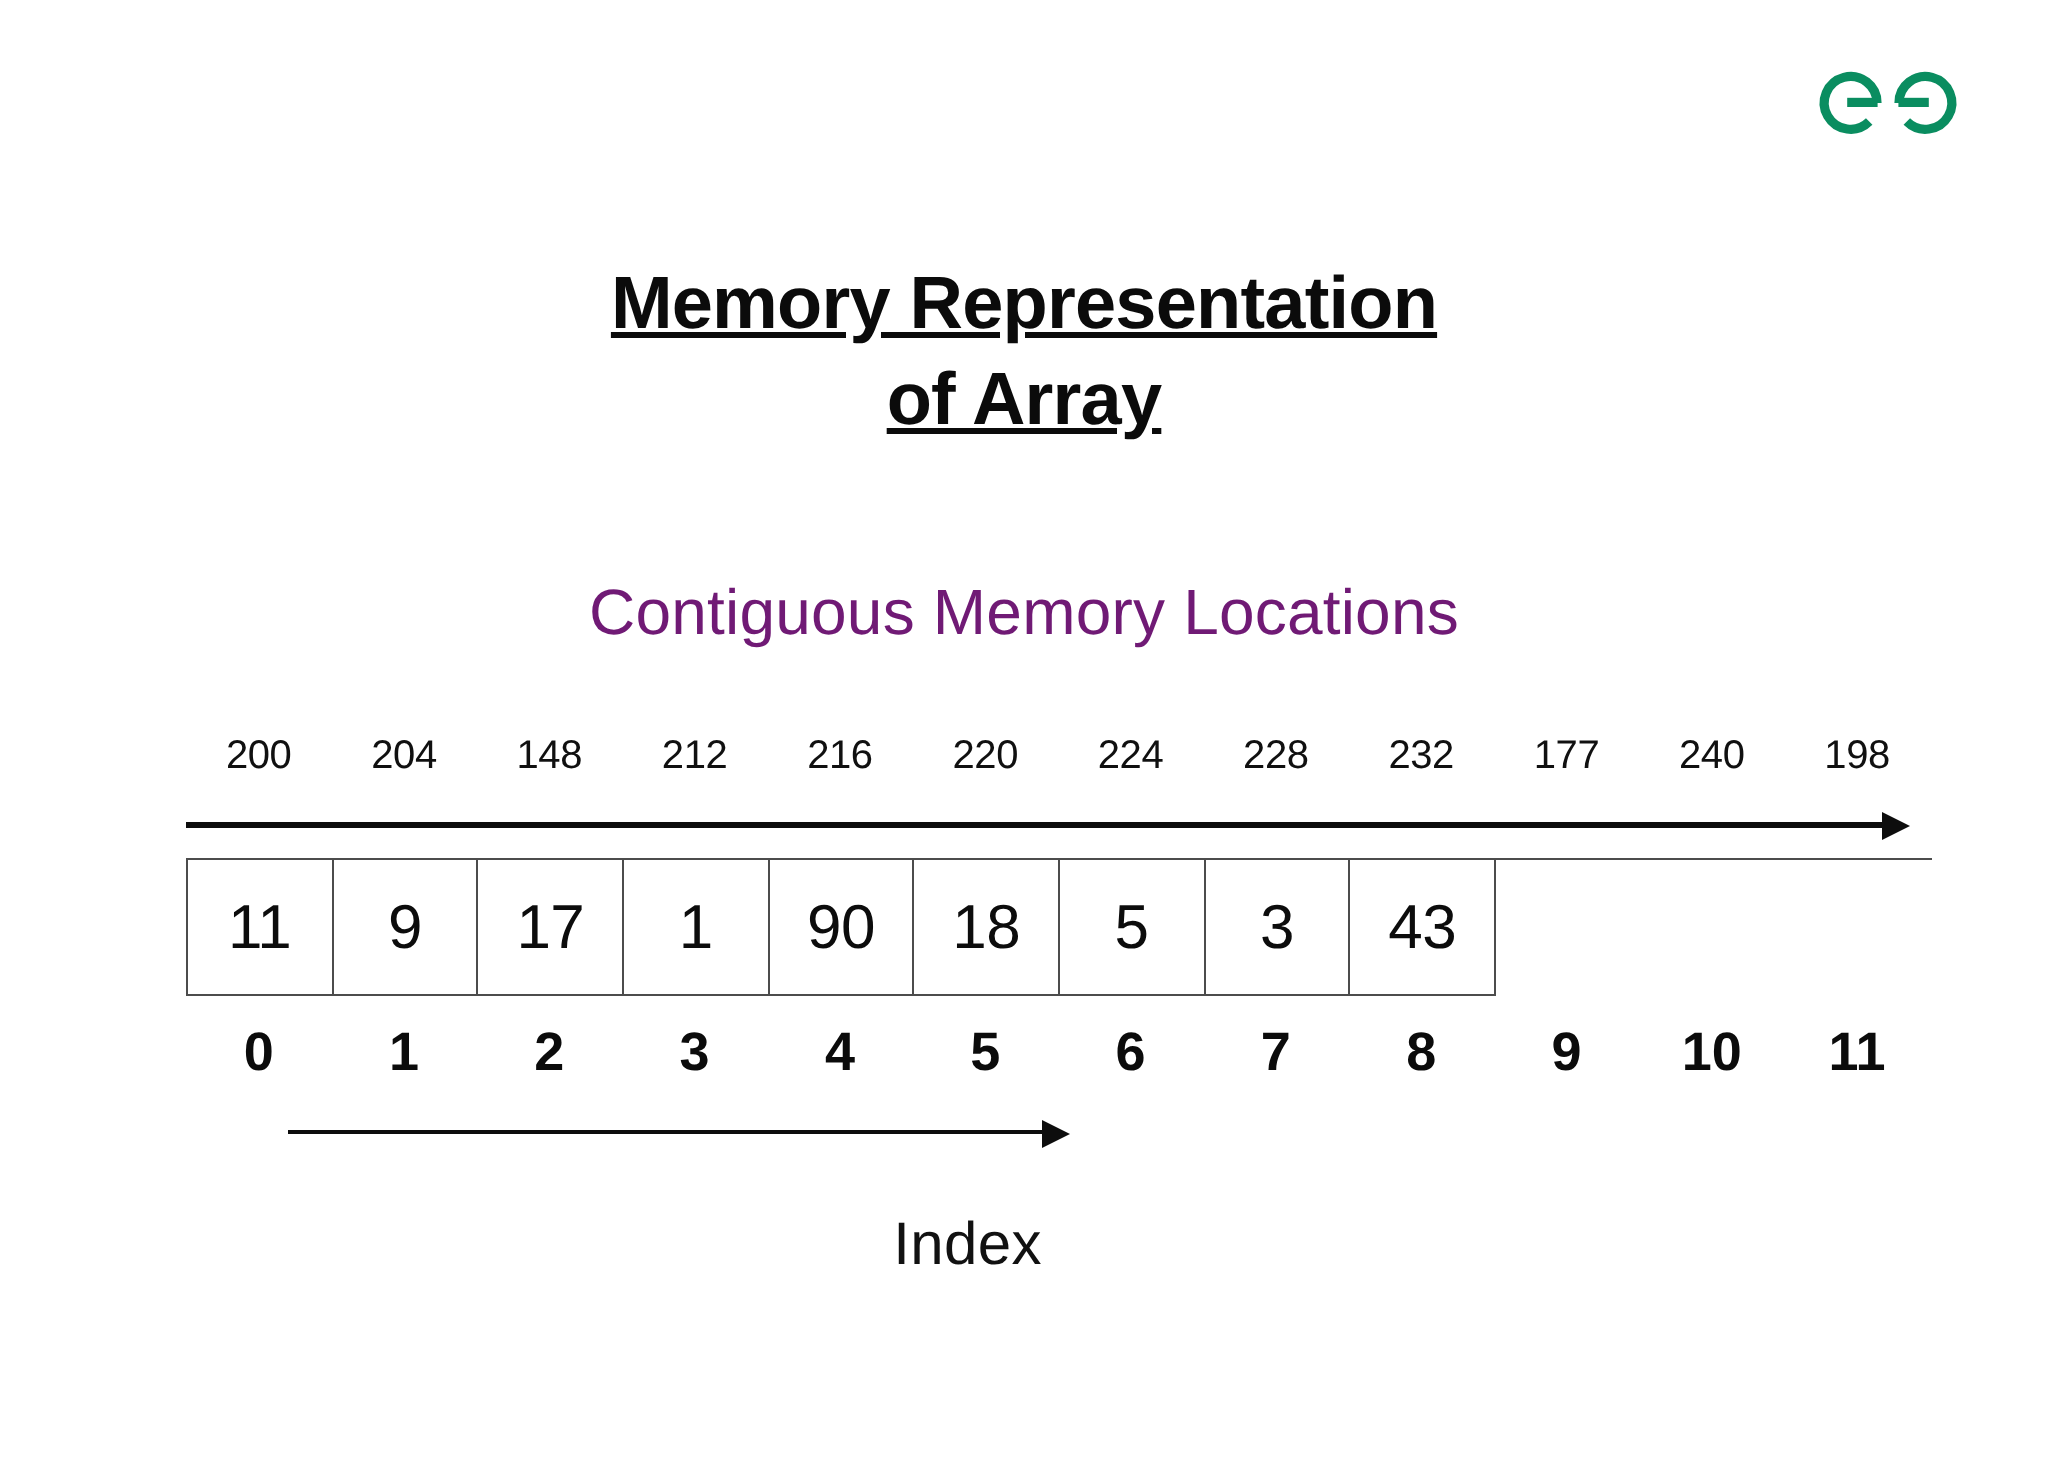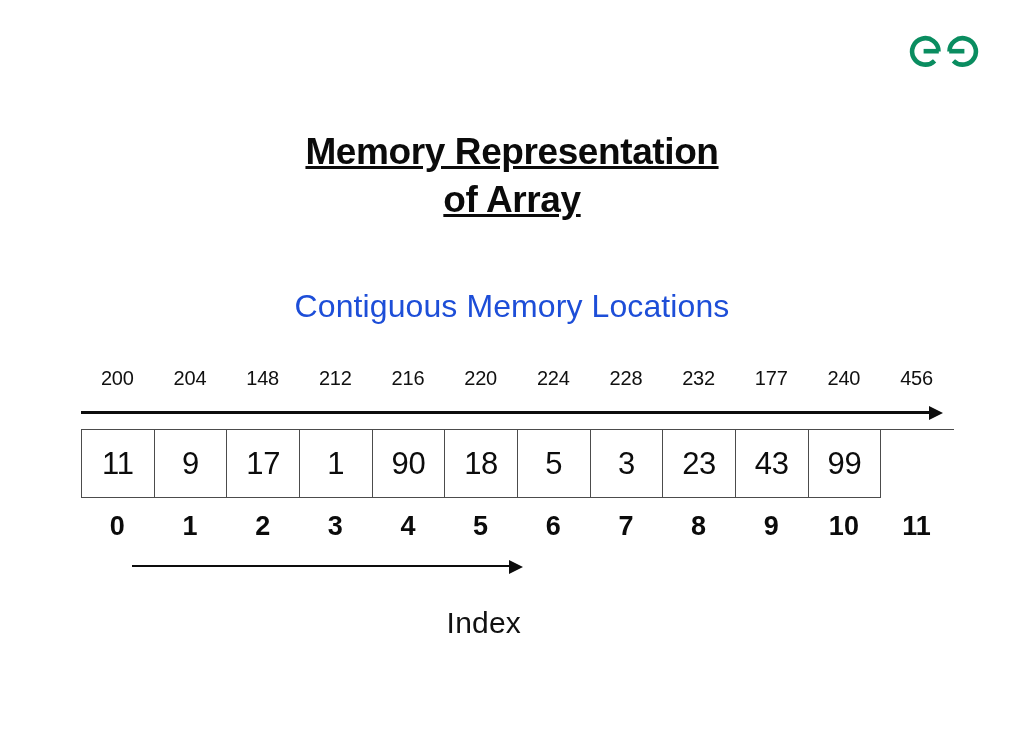--- a/index.html
+++ b/index.html
@@ -47,27 +47,27 @@
   
   #section-subtitle {
     position: absolute;
     left: 0;
     top: 288px;
     width: 1024px;
     text-align: center;
     font-size: 32px;
     font-weight: 400;
     letter-spacing: 0.1px;
-    color: #1d4ed8;
+    color: #701a75;
   }
 
   
   #array-diagram {
     position: absolute;
-    left: 81px;
+    left: 93px;
     top: 358px;
     width: 872px;
   }
 
   .cell-track {
     display: flex;
     width: 872px;
   }
   .cell-track > * {
     flex: 0 0 72.66px;
@@ -215,40 +215,38 @@
       <div class="addr-label">204</div>
       <div class="addr-label">148</div>
       <div class="addr-label">212</div>
       <div class="addr-label">216</div>
       <div class="addr-label">220</div>
       <div class="addr-label">224</div>
       <div class="addr-label">228</div>
       <div class="addr-label">232</div>
       <div class="addr-label">177</div>
       <div class="addr-label">240</div>
-      <div class="addr-label">456</div>
+      <div class="addr-label">198</div>
     </div>
 
   <div id="memory-arrow">
     <div class="arrow-shaft"></div>
     <div class="arrow-head"></div>
   </div>
 
   <div id="array-cells" class="cell-track">
       <div class="array-cell">11</div>
       <div class="array-cell">9</div>
       <div class="array-cell">17</div>
       <div class="array-cell">1</div>
       <div class="array-cell">90</div>
       <div class="array-cell">18</div>
       <div class="array-cell">5</div>
       <div class="array-cell">3</div>
-      <div class="array-cell">23</div>
       <div class="array-cell">43</div>
-      <div class="array-cell">99</div>
     </div>
 
   <div id="index-row" class="cell-track">
       <div class="index-label">0</div>
       <div class="index-label">1</div>
       <div class="index-label">2</div>
       <div class="index-label">3</div>
       <div class="index-label">4</div>
       <div class="index-label">5</div>
       <div class="index-label">6</div>

